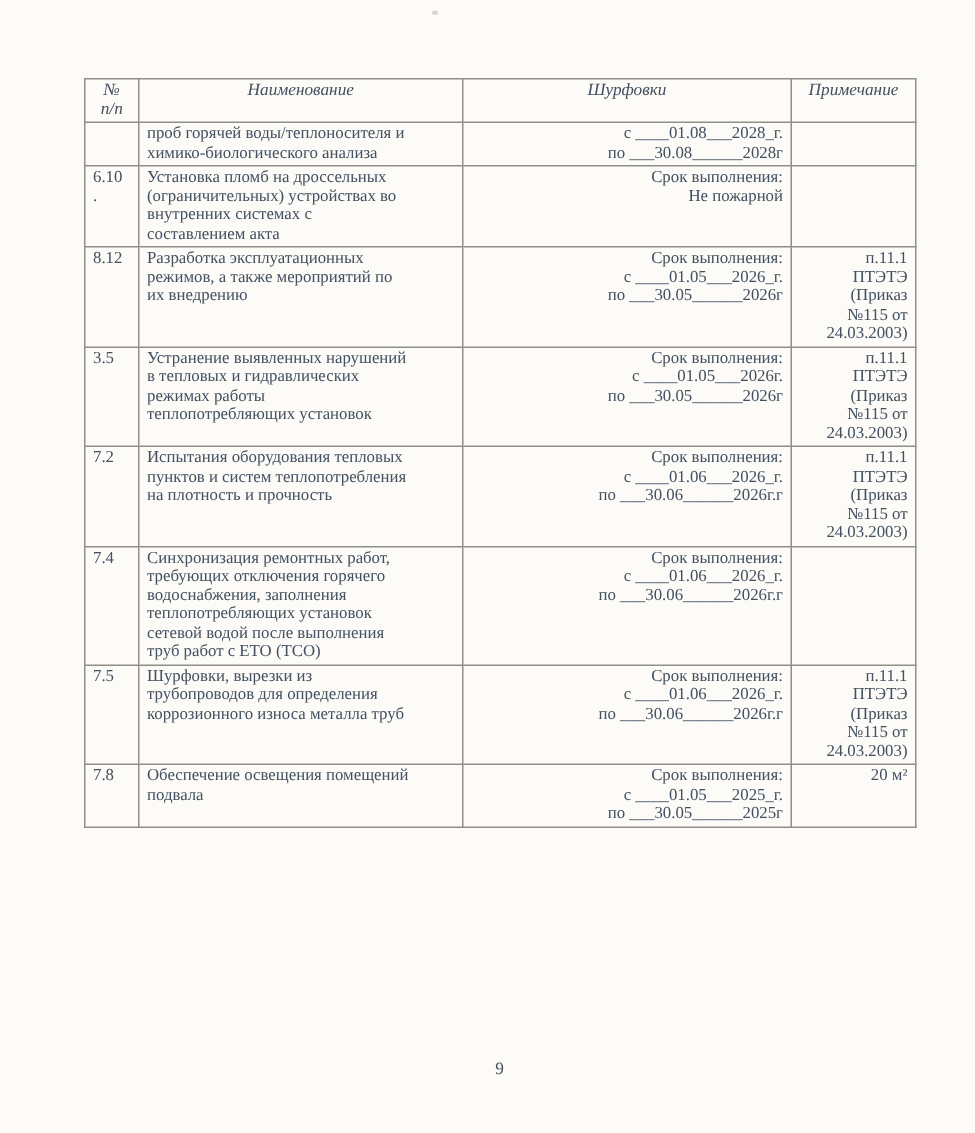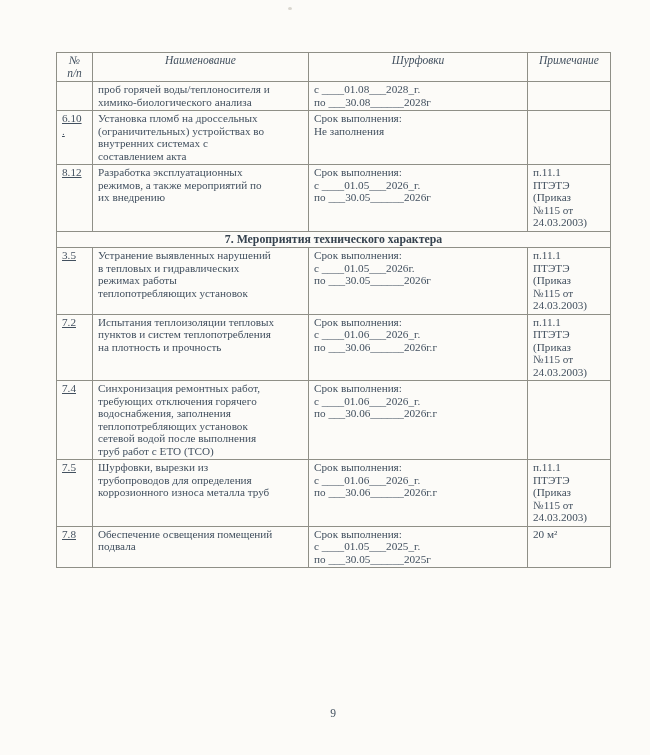--- a/index.html
+++ b/index.html
@@ -52,34 +52,33 @@
     font-weight: normal;
     text-align: center;
     vertical-align: middle;
     font-size: 11.5px;
     padding: 2px 2px;
   }
   td.num-cell {
     white-space: pre-line;
     padding-left: 6px;
     padding-right: 2px;
-    text-decoration: underline;
   }
   td.name-cell { white-space: pre-line; }
-  td.note-cell { white-space: pre-line; }
+  td.note-cell { white-space: pre-line; text-align: right; }
   td.section-cell {
     text-align: center;
     font-weight: bold;
     font-size: 11.8px;
     color: #36434f;
     padding: 1px 2px 2px 2px;
     border-bottom: 2px solid #62625a;
     border-top: 1px solid #73736b;
   }
-  .desc-line { white-space: nowrap; }
+  .desc-line { white-space: nowrap; text-align: right; }
   .page-number {
     position: absolute;
     left: 56px;
     top: 707px;
     width: 554px;
     text-align: center;
     font-size: 11.5px;
     color: #42505f;
   }
 </style>
@@ -121,63 +120,60 @@
         </tr>
         <tr>
           <td class="num-cell">6.10
 .</td>
           <td class="name-cell">Установка пломб на дроссельных
 (ограничительных) устройствах во
 внутренних системах с
 составлением акта</td>
           <td class="desc-cell">
             <div class="desc-line">Срок выполнения:</div>
-            <div class="desc-line">Не заполнения</div>
+            <div class="desc-line">Не пожарной</div>
           </td>
           <td class="note-cell"></td>
         </tr>
         <tr>
           <td class="num-cell">8.12</td>
           <td class="name-cell">Разработка эксплуатационных
 режимов, а также мероприятий по
 их внедрению</td>
           <td class="desc-cell">
             <div class="desc-line">Срок выполнения:</div>
             <div class="desc-line">с ____01.05___2026_г.</div>
             <div class="desc-line">по ___30.05______2026г</div>
           </td>
           <td class="note-cell">п.11.1
 ПТЭТЭ
 (Приказ
 №115 от
 24.03.2003)</td>
-        </tr>
-        <tr>
-          <td class="section-cell" colspan="4">7. Мероприятия технического характера</td>
         </tr>
         <tr>
           <td class="num-cell">3.5</td>
           <td class="name-cell">Устранение выявленных нарушений
 в тепловых и гидравлических
 режимах работы
 теплопотребляющих установок</td>
           <td class="desc-cell">
             <div class="desc-line">Срок выполнения:</div>
             <div class="desc-line">с ____01.05___2026г.</div>
             <div class="desc-line">по ___30.05______2026г</div>
           </td>
           <td class="note-cell">п.11.1
 ПТЭТЭ
 (Приказ
 №115 от
 24.03.2003)</td>
         </tr>
         <tr>
           <td class="num-cell">7.2</td>
-          <td class="name-cell">Испытания теплоизоляции тепловых
+          <td class="name-cell">Испытания оборудования тепловых
 пунктов и систем теплопотребления
 на плотность и прочность</td>
           <td class="desc-cell">
             <div class="desc-line">Срок выполнения:</div>
             <div class="desc-line">с ____01.06___2026_г.</div>
             <div class="desc-line">по ___30.06______2026г.г</div>
           </td>
           <td class="note-cell">п.11.1
 ПТЭТЭ
 (Приказ

